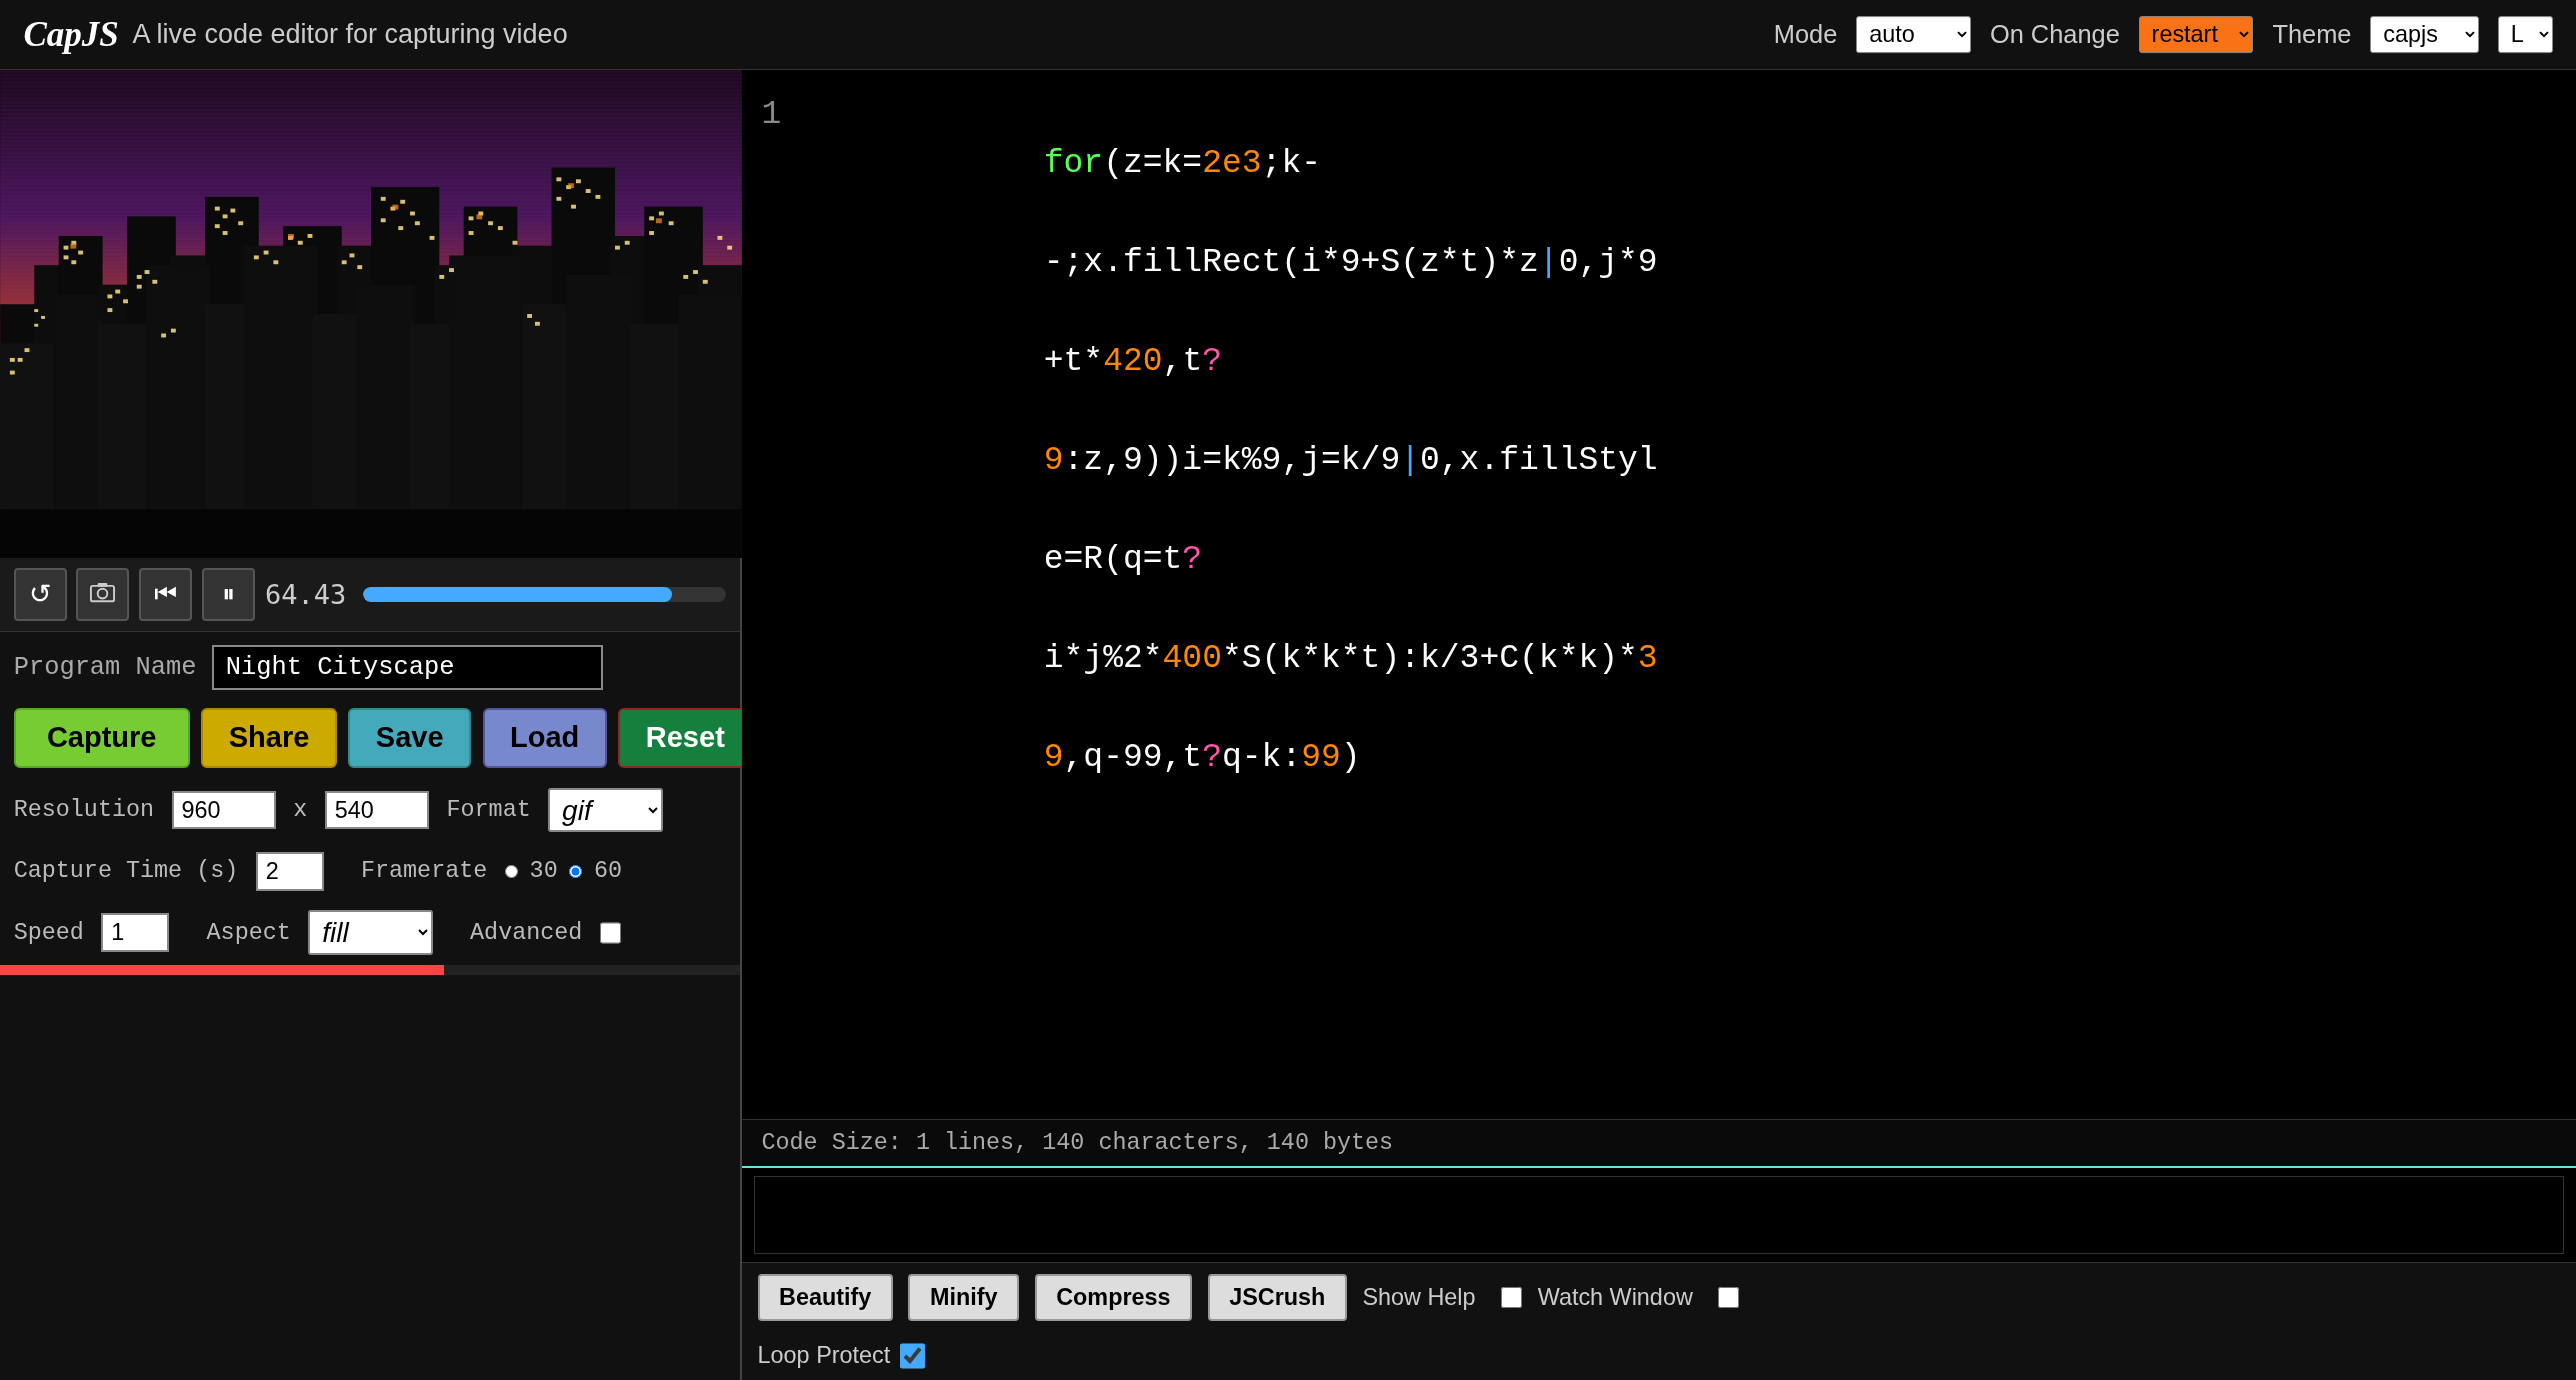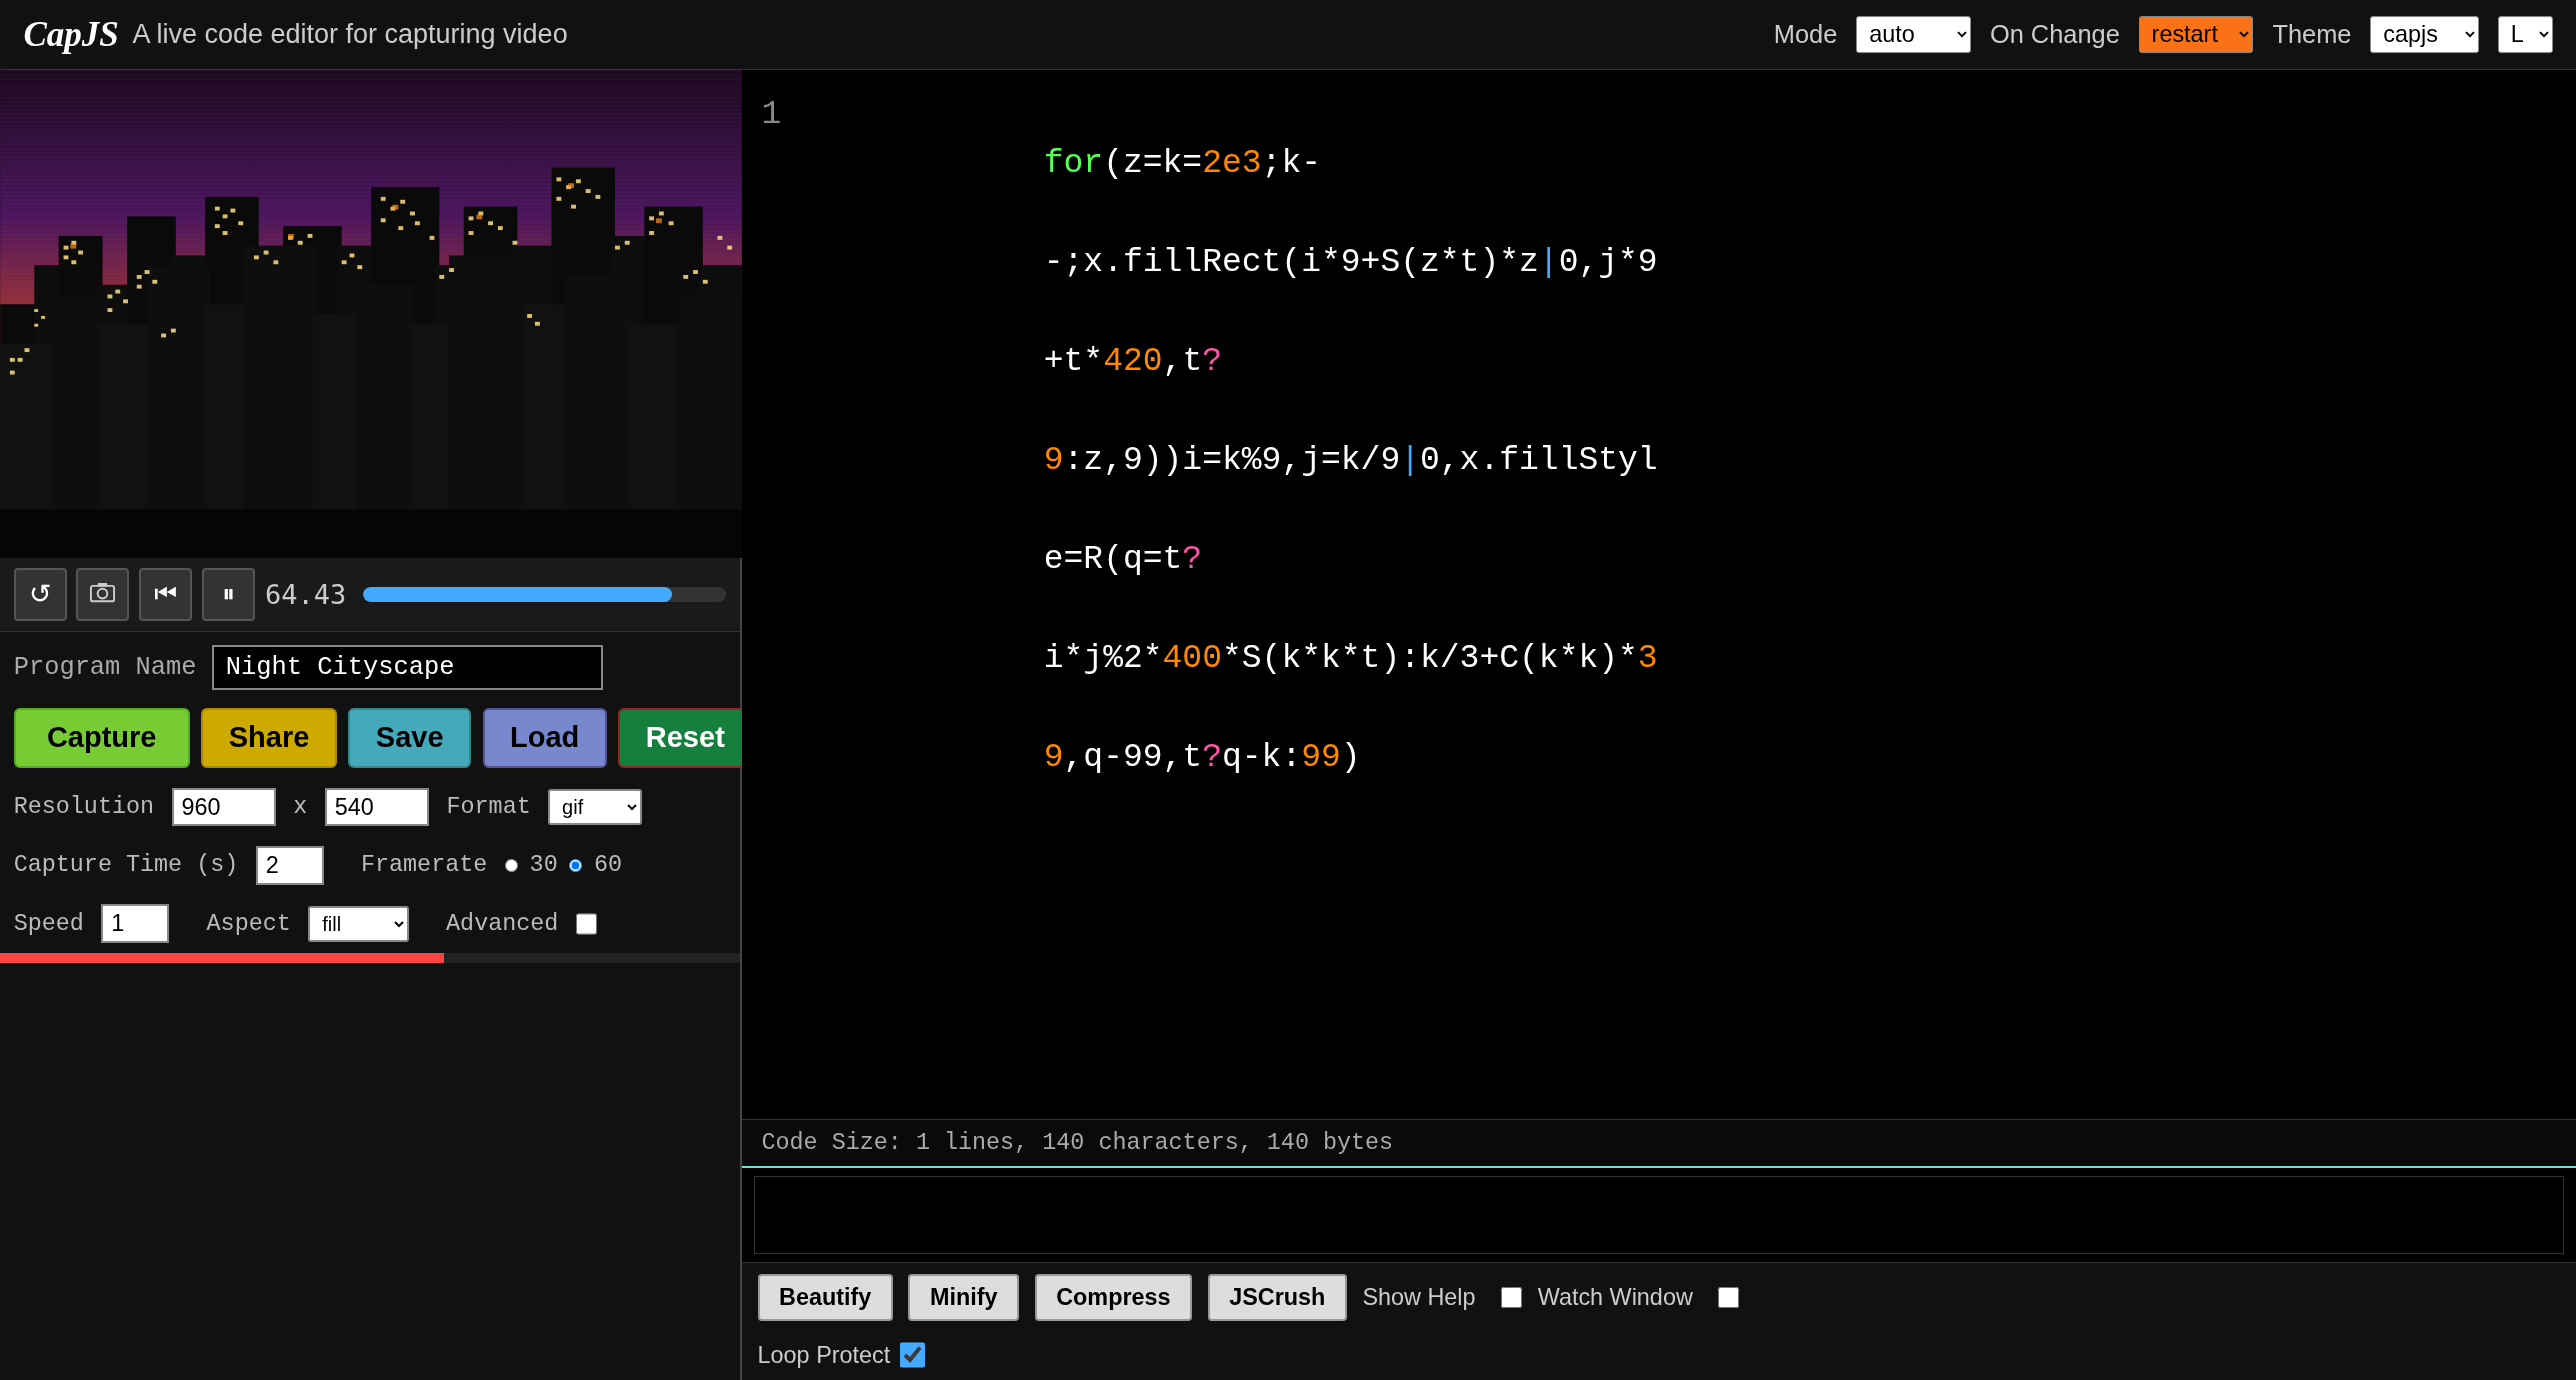--- a/index.html
+++ b/index.html
@@ -185,26 +185,27 @@
     }
     .settings-input {
       font-size: 23.4px;
       background: #fff;
       color: #000;
       border: 2px solid #888;
       padding: 3.9px 7.8px;
       width: 104px;
     }
     .settings-select {
-      font-size: 20px;
+      font-size: 28px;
       background: #fff;
       color: #000;
       border: 2px solid #888;
       padding: 3.9px 7.8px;
       border-radius: 2.9px;
+      font-style: italic;
     }
     .radio-group {
       display: flex;
       align-items: center;
       gap: 11.7px;
     }
     .radio-label {
       font-size: 23.4px;
       color: #bbb;
     }
@@ -638,21 +639,21 @@
         <button class="tool-btn">Compress</button>
         <button class="tool-btn">JSCrush</button>
         <div class="checkbox-group">
           <span class="tool-label">Show Help</span>
           <input type="checkbox" style="">
         </div>
         <div class="checkbox-group">
           <span class="tool-label">Watch Window</span>
           <input type="checkbox" style="">
         </div>
-        <div style="width:100%;display:flex;align-items:flex-start;gap:9.8px;padding-top:5.9px;">
+        <div style="width:100%;display:flex;align-items:center;gap:9.8px;padding-top:5.9px;">
           <span class="tool-label">Loop Protect</span>
           <input type="checkbox" checked="" style="width: 25.4px; height: 25.4px; accent-color: rgb(68, 170, 255);">
         </div>
       </div>
     </div>
   </div>
 </div>
 
 
 </body></html>

